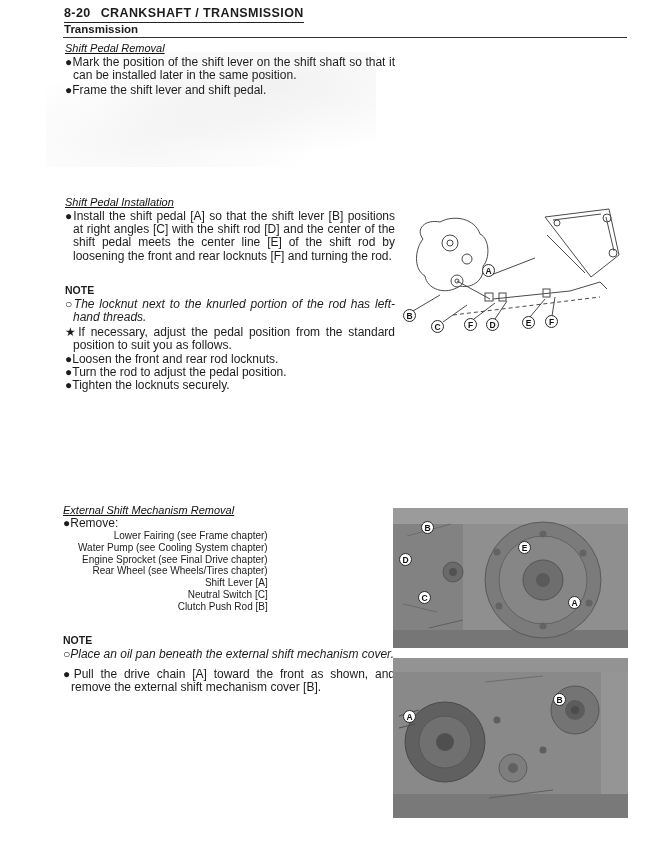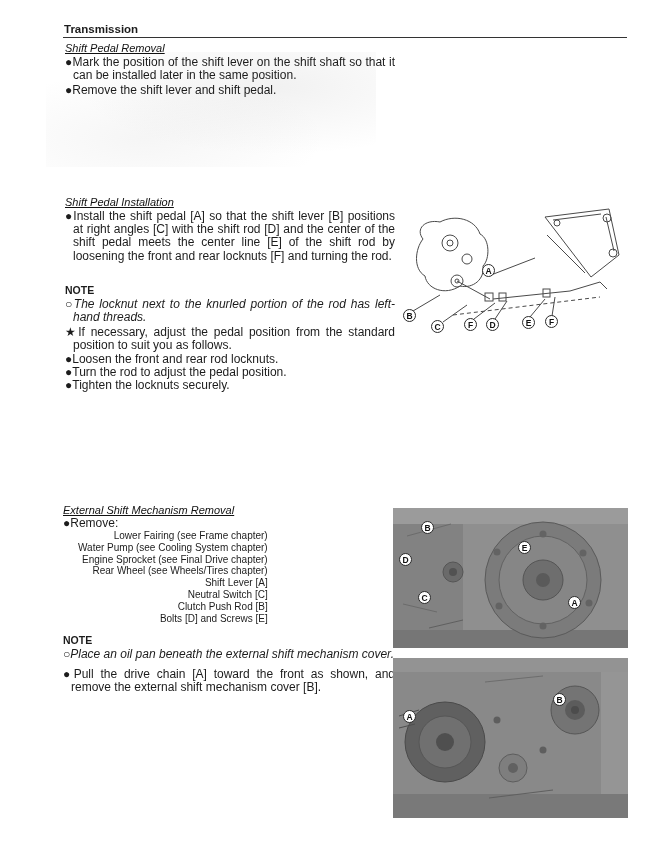--- a/index.html
+++ b/index.html
@@ -51,28 +51,31 @@
       radial-gradient(ellipse at 70% 30%, rgba(120,120,120,0.10), rgba(255,255,255,0) 60%),
       radial-gradient(ellipse at 30% 75%, rgba(120,120,120,0.07), rgba(255,255,255,0) 55%);
     pointer-events:none;
   }
 </style>
 </head>
 <body>
 
 <div class="page">
 
+  <div class="hdr-title">
+    <span>8-20</span><span class="gap"></span><span>CRANKSHAFT / TRANSMISSION</span>
+  </div>
   <div class="hdr-sub">Transmission</div>
   <div class="rule"></div>
 
   <div class="faded-artifact"></div>
 
   <div class="sec-heading" style="left:65px; top:42px;">Shift Pedal Removal</div>
   <div class="para hang" style="left:65px; top:56px; width:322px;">●Mark the position of the shift lever on the shift shaft so that it can be installed later in the same position.</div>
-  <div class="para hang" style="left:65px; top:84px; width:322px;">●Remove the shift lever and shift pedal.</div>
+  <div class="para hang" style="left:65px; top:84px; width:322px;">●Frame the shift lever and shift pedal.</div>
 
   <div class="sec-heading" style="left:65px; top:196px;">Shift Pedal Installation</div>
   <div class="para hang" style="left:65px; top:210px; width:322px;">●Install the shift pedal [A] so that the shift lever [B] positions at right angles [C] with the shift rod [D] and the center of the shift pedal meets the center line [E] of the shift rod by loosening the front and rear locknuts [F] and turning the rod.</div>
   <div class="note-label" style="left:65px; top:284px; width:322px;">NOTE</div>
   <div class="para hang italic" style="left:65px; top:298px; width:322px;">○The locknut next to the knurled portion of the rod has left-hand threads.</div>
   <div class="para hang" style="left:65px; top:326px; width:322px;">★If necessary, adjust the pedal position from the standard position to suit you as follows.</div>
   <div class="para hang" style="left:65px; top:353px; width:322px;">●Loosen the front and rear rod locknuts.</div>
   <div class="para hang" style="left:65px; top:379px; width:322px;">●Tighten the locknuts securely.</div>
   <div class="para hang" style="left:65px; top:366px; width:322px;">●Turn the rod to adjust the pedal position.</div>
 
@@ -127,21 +130,20 @@
   <div class="sec-heading" style="left:63px; top:504px;">External Shift Mechanism Removal</div>
   <div class="para hang" style="left:63px; top:517px; width:324px;">●Remove:</div>
   <div class="sub-list" style="left:78px; top:530px;text-align:right;">
     <div>Lower Fairing (see Frame chapter)</div>
     <div>Water Pump (see Cooling System chapter)</div>
     <div>Engine Sprocket (see Final Drive chapter)</div>
     <div>Rear Wheel (see Wheels/Tires chapter)</div>
     <div>Shift Lever [A]</div>
     <div>Neutral Switch [C]</div>
     <div>Clutch Push Rod [B]</div>
-    <div>Bolts [D] and Screws [E]</div>
   </div>
   <div class="note-label" style="left:63px; top:634px; width:324px;">NOTE</div>
   <div class="para hang italic" style="left:63px; top:648px; width:324px;">○Place an oil pan beneath the external shift mechanism cover.</div>
   <div class="para hang" style="left:63px; top:668px; width:324px;">●Pull the drive chain [A] toward the front as shown, and remove the external shift mechanism cover [B].</div>
 
   <div class="figure photo1">
     <svg width="235" height="140" viewBox="0 0 235 140">
       <rect width="235" height="140" fill="#8f8f8f"></rect>
       <rect x="0" y="0" width="70" height="140" fill="#828282"></rect>
       <rect x="0" y="0" width="235" height="16" fill="#9b9b9b"></rect>

